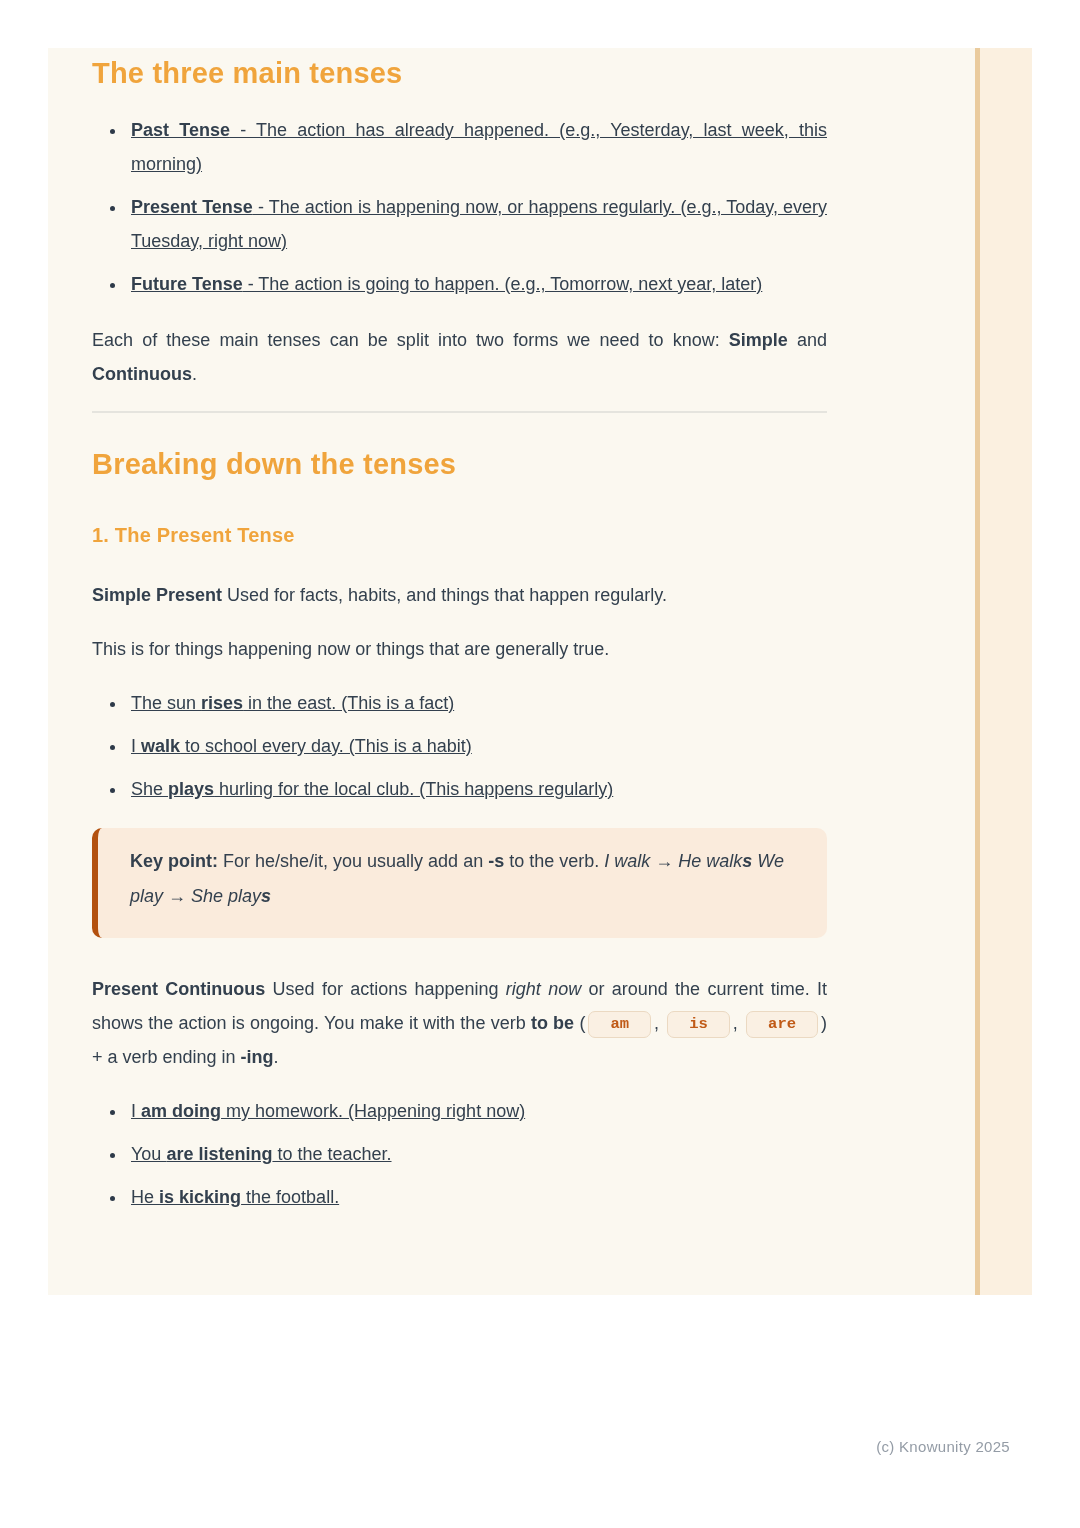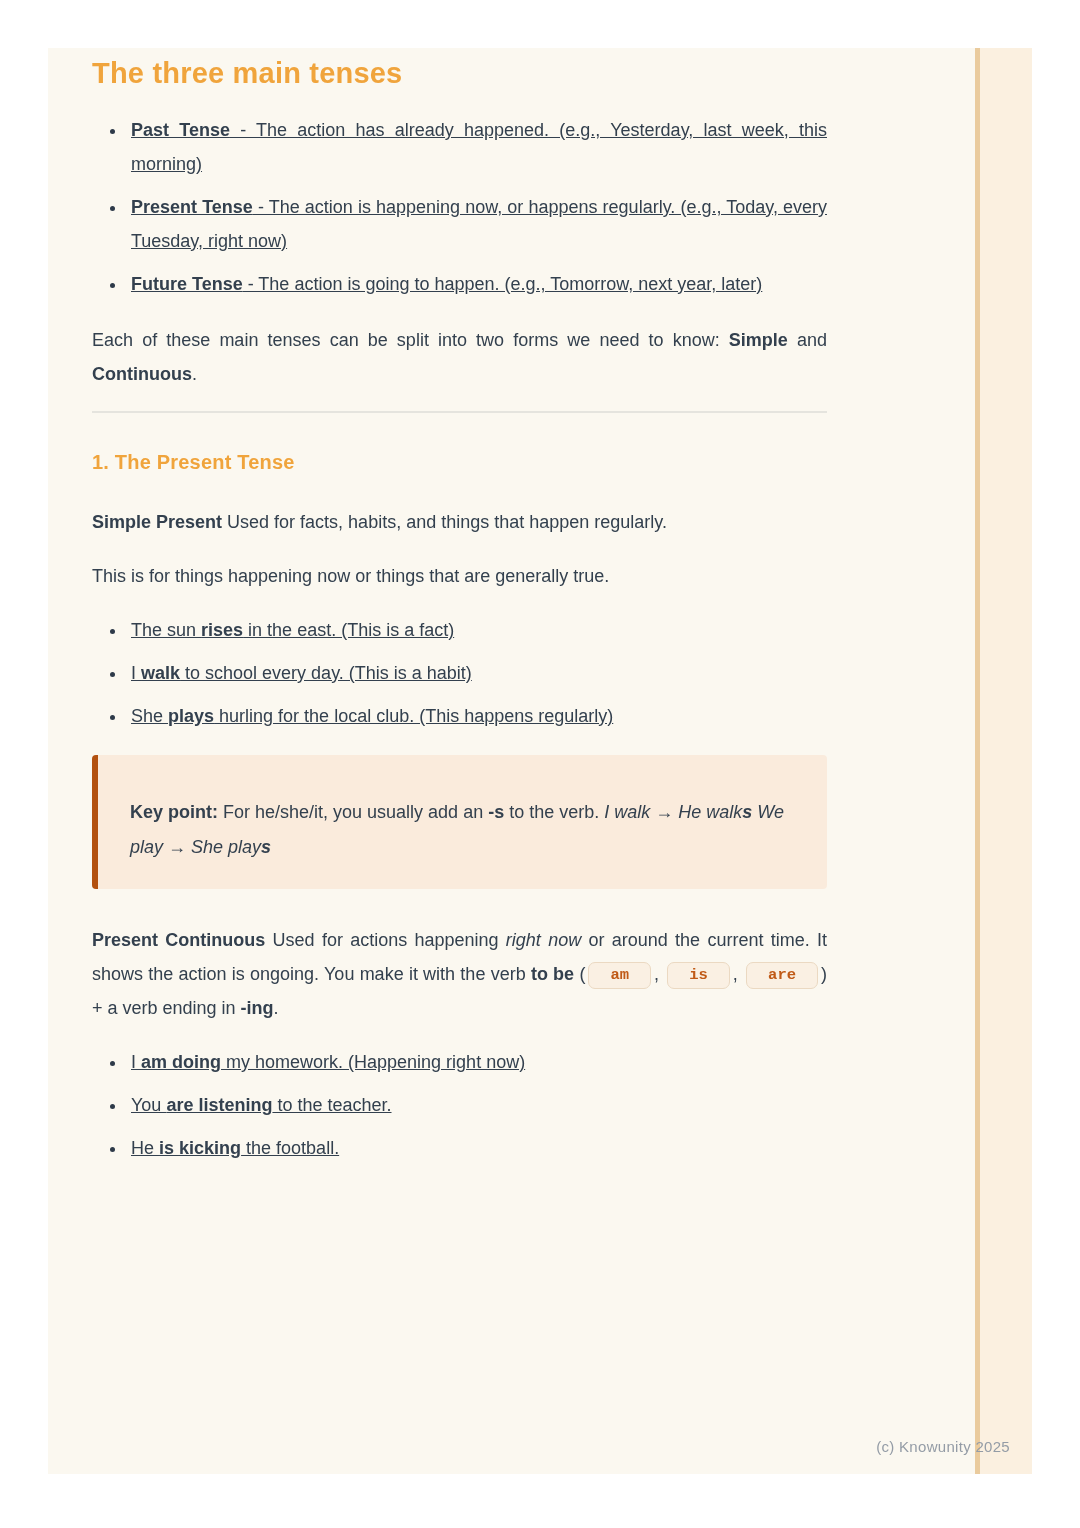--- a/index.html
+++ b/index.html
@@ -9,21 +9,21 @@
     --stripe-bg:#FBF0E0; --stripe-border:#EACB9D;
     --divider:#E5E4DE; --footer-text:#949CA6;
   }
   html,body{margin:0;padding:0;}
   body{
     width:1080px;height:1528px;background:#ffffff;
     font-family:"Liberation Sans", sans-serif;color:var(--text);
     position:relative;overflow:hidden;
   }
   .card{
-    position:absolute;left:48px;top:48px;width:984px;height:1426px;
+    position:absolute;left:48px;top:48px;width:984px;height:1247px;
     background:var(--card-bg);
   }
   .stripe{
     position:absolute;top:0;right:0;bottom:0;width:57px;
     background:var(--stripe-bg);
     border-left:5px solid var(--stripe-border);
     box-sizing:border-box;z-index:1;
   }
   .content{position:absolute;left:44px;top:0;width:735px;z-index:0;}
   h1,h2{
@@ -41,21 +41,21 @@
   }
   .list{margin:0 0 22px;padding:0 0 0 34px;}
   .list li{margin:0 0 9px;text-align:justify;font-size:18px;line-height:34px;padding-left:5px;text-decoration:underline;}
   .list li::marker{color:#2E3A49;font-size:15px;}
   .divider{border:none;border-top:2px solid var(--divider);margin:14px 0 34px;}
   .b{font-weight:700;}
   .i{font-style:italic;}
   .callout{
     margin:3px 0 34px;background:var(--callout-bg);
     border-left:6px solid var(--callout-border);
-    border-radius:4px;padding:40px 30px 24px 32px;
+    border-radius:10px;padding:16px 30px 24px 32px;
   }
   .callout-text{margin:0;font-size:18px;line-height:35px;text-align:left;}
   .chip{
     display:inline-block;font-family:"Liberation Mono", monospace;
     font-size:15.5px;font-weight:700;color:var(--code-text);
     background:var(--code-bg);border:1px solid var(--code-border);
     border-radius:7px;padding:3px 21px;margin:0 3px;line-height:1.25;
     position:relative;top:-1px;
   }
   .past-heading{margin-top:18px;margin-bottom:0;}
@@ -77,20 +77,21 @@
     <ul class="list">
       <li><span class="b">Past Tense</span><span> - The action has already happened. (e.g., Yesterday, last week, this morning)</span></li>
       <li><span class="b">Present Tense</span><span> - The action is happening now, or happens regularly. (e.g., Today, every Tuesday, right now)</span></li>
       <li><span class="b">Future Tense</span><span> - The action is going to happen. (e.g., Tomorrow, next year, later)</span></li>
     </ul>
 
     <p class="para"><span>Each of these main tenses can be split into two forms we need to know: </span><span class="b">Simple</span><span> and </span><span class="b">Continuous</span><span>.</span></p>
 
     <hr class="divider">
 
+    <h2>Breaking down the tenses</h2>
 
     <h3>1. The Present Tense</h3>
 
     <p class="para"><span class="b">Simple Present</span><span> Used for facts, habits, and things that happen regularly.</span></p>
 
     <p class="para">This is for things happening now or things that are generally true.</p>
 
     <ul class="list">
       <li><span>The sun </span><span class="b">rises</span><span> in the east. (This is a fact)</span></li>
       <li><span>I </span><span class="b">walk</span><span> to school every day. (This is a habit)</span></li>

